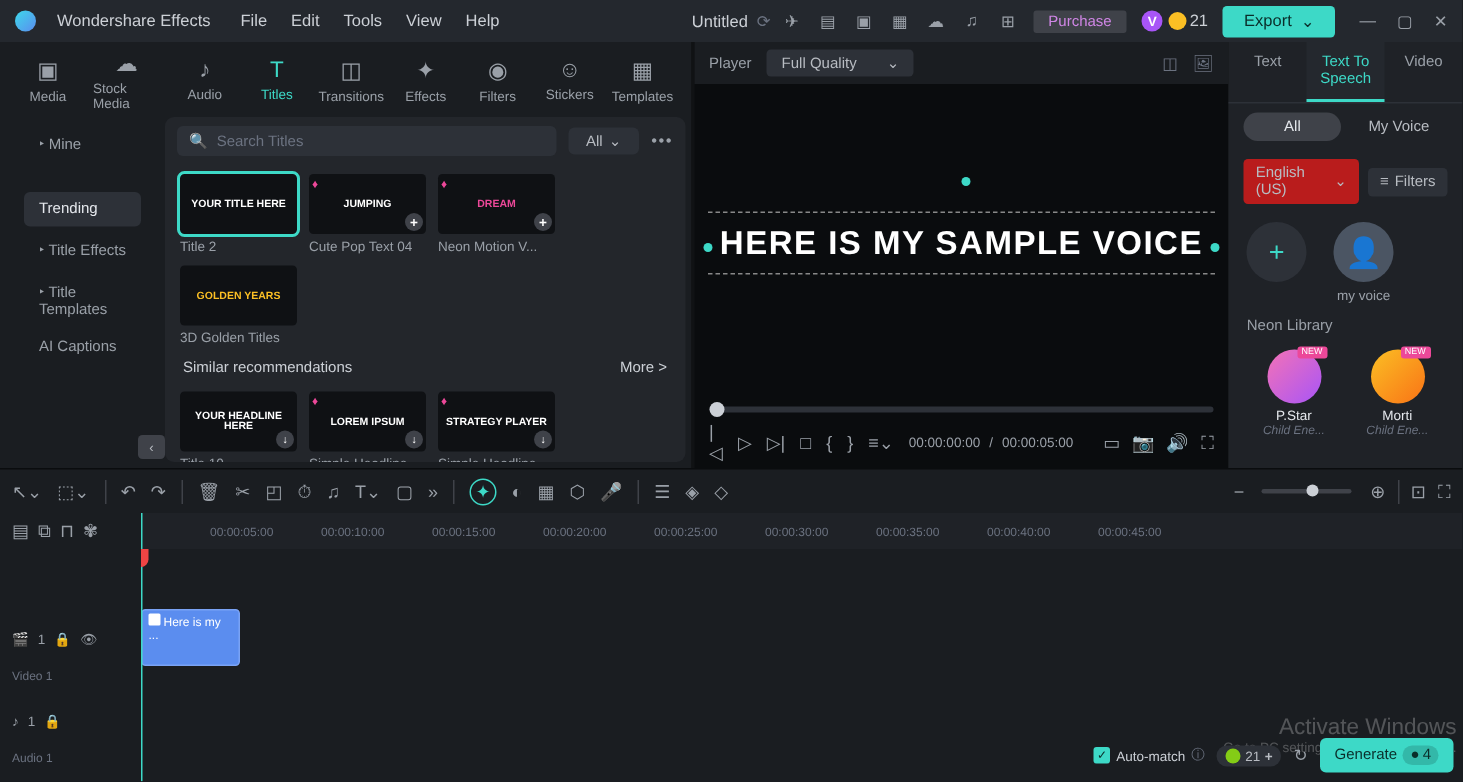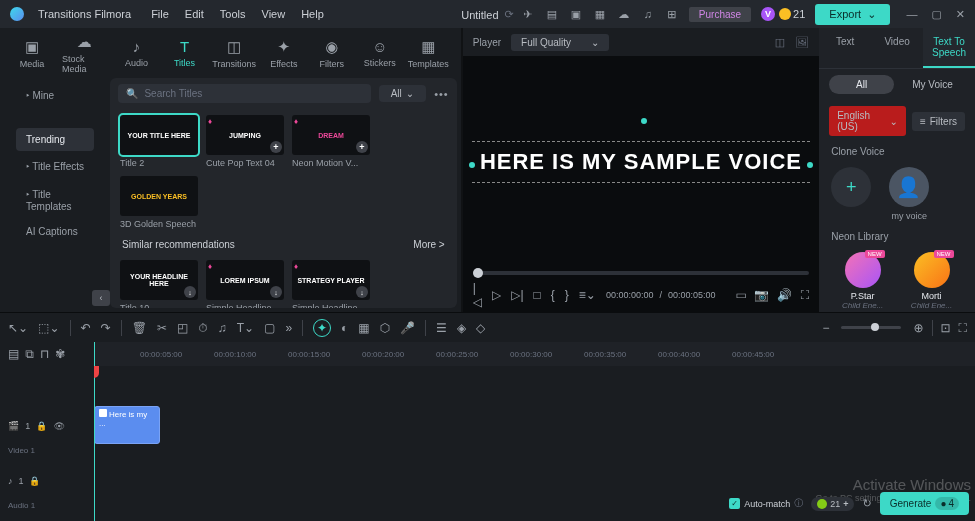--- a/index.html
+++ b/index.html
@@ -116,21 +116,21 @@
 .credit-chip { display:flex; align-items:center; gap:3px; background:#2d3138; padding:2px 6px; border-radius:10px; font-size:9px; }
 .credit-chip .d { width:10px; height:10px; background:#84cc16; border-radius:50%; }
 .generate-btn { background:#3dd9c7; color:#0a2e2a; padding:5px 10px; border-radius:4px; font-size:10px; display:flex; align-items:center; gap:4px; font-weight:500;}
 .gen-cost { background:rgba(0,0,0,0.15); padding:1px 5px; border-radius:8px; display:flex; align-items:center; gap:2px;}
 </style>
 </head>
 <body>
 
 <div class="titlebar">
   <div class="logo"></div>
-  <span class="brand">Transitions Filmora</span>
+  <span class="brand">Wondershare Effects</span>
   <div class="menu">
     <span>File</span>
     <span>Edit</span>
     <span>Tools</span>
     <span>View</span>
     <span>Help</span>
   </div>
   <div class="doc-title">
     <span>Untitled</span>
     <span style="color:#6b7280">⟳</span>
@@ -232,21 +232,21 @@
             <div class="tile">
               <div class="tile-thumb">JUMPING<span class="gem">♦</span><span class="plus-badge">+</span></div>
               <div class="tile-label">Cute Pop Text 04</div>
             </div>
             <div class="tile">
               <div class="tile-thumb" style="color: rgb(236, 72, 153);">DREAM<span class="gem">♦</span><span class="plus-badge">+</span></div>
               <div class="tile-label">Neon Motion V...</div>
             </div>
             <div class="tile">
               <div class="tile-thumb" style="color: rgb(251, 191, 36);">GOLDEN YEARS</div>
-              <div class="tile-label">3D Golden Speech</div>
+              <div class="tile-label">3D Golden Titles</div>
             </div>
           </div>
         <div class="section-head">
           <span>Similar recommendations</span>
           <span>More &gt;</span>
         </div>
         <div class="tiles" id="row2">
             <div class="tile">
               <div class="tile-thumb">YOUR HEADLINE HERE<span class="dl">↓</span></div>
               <div class="tile-label">Title 10</div>
@@ -307,38 +307,37 @@
           <span class="tl-ico">🔊</span>
           <span class="tl-ico">⛶</span>
         </div>
       </div>
     </div>
   </div>
 
   <div class="right-panel">
     <div class="rp-tabs">
       <div class="rp-tab">Text</div>
+      <div class="rp-tab active">Text To Speech</div>
       <div class="rp-tab">Video</div>
-      <div class="rp-tab active">Text To Speech</div>
     </div>
     <div class="rp-sub">
       <div class="rp-pill active">All</div>
       <div class="rp-pill">My Voice</div>
     </div>
     <div class="rp-row">
       <div class="lang-sel">
           <span>English (US)</span>
           <span>⌄</span>
         </div>
       <div class="filters-btn">
           <span>≡</span>
           <span>Filters</span>
         </div>
     </div>
-    <div class="rp-section-label">Clone Voice</div>
     <div class="clone-row">
       <div class="clone-item">
         <div class="clone-circle">+</div>
       </div>
       <div class="clone-item">
         <div class="avatar-c">👤</div>
         <span class="clone-lbl">my voice</span>
       </div>
     </div>
     <div class="rp-section-label">Neon Library</div>

